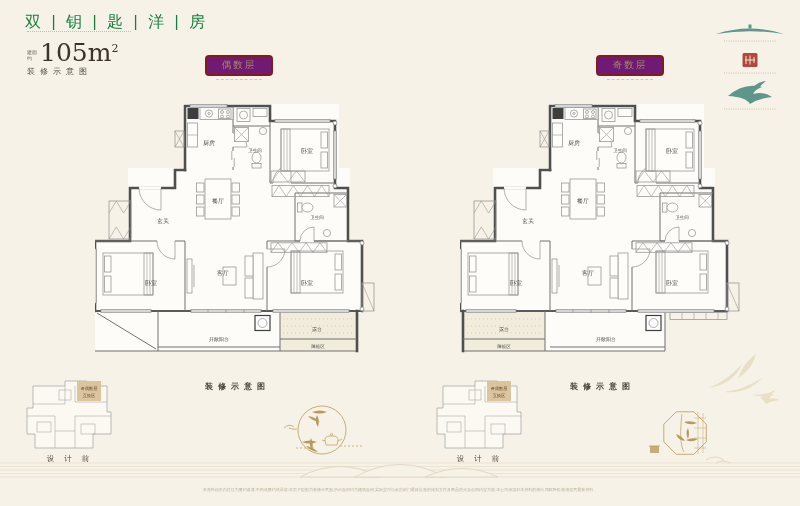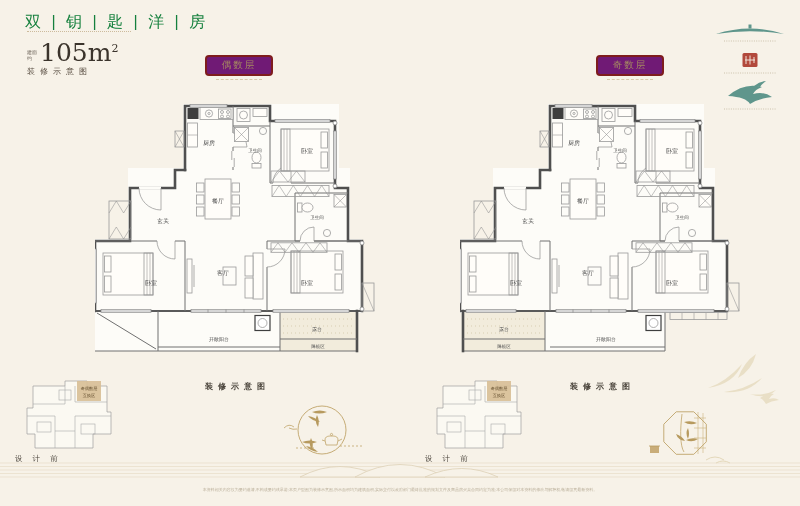--- a/index.html
+++ b/index.html
@@ -15,21 +15,21 @@
   .hd-area sup{font-size:11px}
   .hd-spec{left:27px;top:66px;font-size:8px;letter-spacing:5px;color:#584d41}
   
   .badge{width:64px;height:17px;border:2px solid #7f1d1d;border-radius:4px;
          display:flex;align-items:center;justify-content:center;
          font-size:9.5px;letter-spacing:2px;color:#a68c60;background:#701a75}
   .badge-wrap{display:flex;flex-direction:column;align-items:center}
   .badge-dash{width:46px;border-top:1px dashed #d8c9ab;margin-top:3px}
   
   .plan-cap{width:285px;text-align:center;font-size:8px;font-weight:bold;letter-spacing:5px;color:#4b453c}
-  .mini-cap{width:110px;font-size:7.5px;letter-spacing:4px;color:#4b453c}
+  .mini-cap{width:110px;text-align:center;font-size:7.5px;letter-spacing:4px;color:#4b453c}
   
   .fine{left:-20px;top:487px;width:840px;text-align:center;font-size:8px;color:#bcb19c;
         transform:scale(.5);transform-origin:center top;white-space:nowrap}
   
   .w3{stroke:#4f4f4f;stroke-width:2.6;fill:none;stroke-linecap:square}
   .w2{stroke:#5a5a5a;stroke-width:1.8;fill:none}
   .w1{stroke:#707070;stroke-width:1;fill:none}
   .fur{stroke:#9a9a9a;stroke-width:.8;fill:#fffdf9}
   .furn{stroke:#9a9a9a;stroke-width:.8;fill:none}
   .blk{fill:#3e3e3e}

